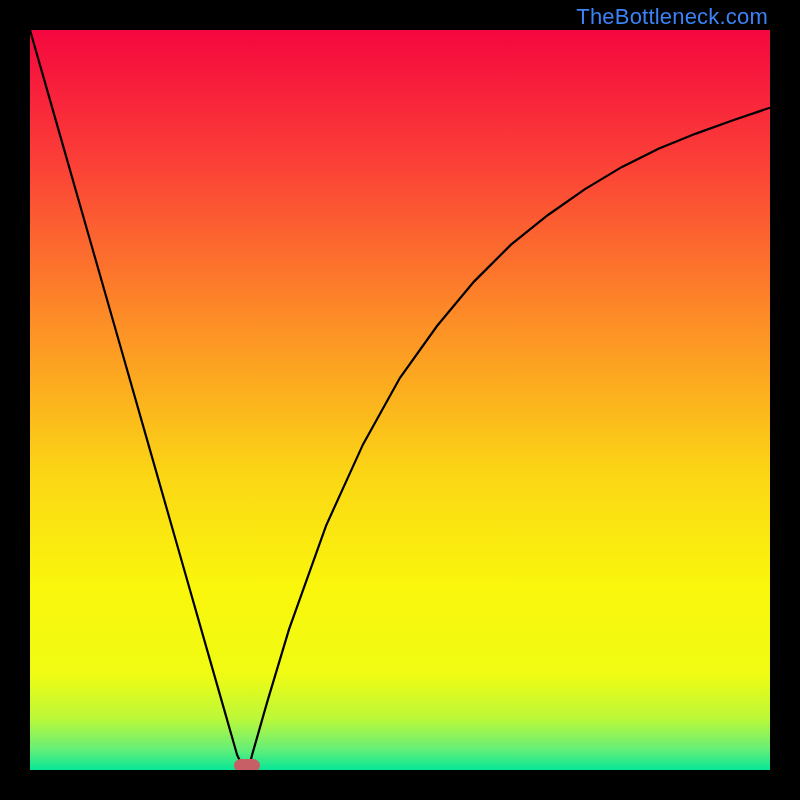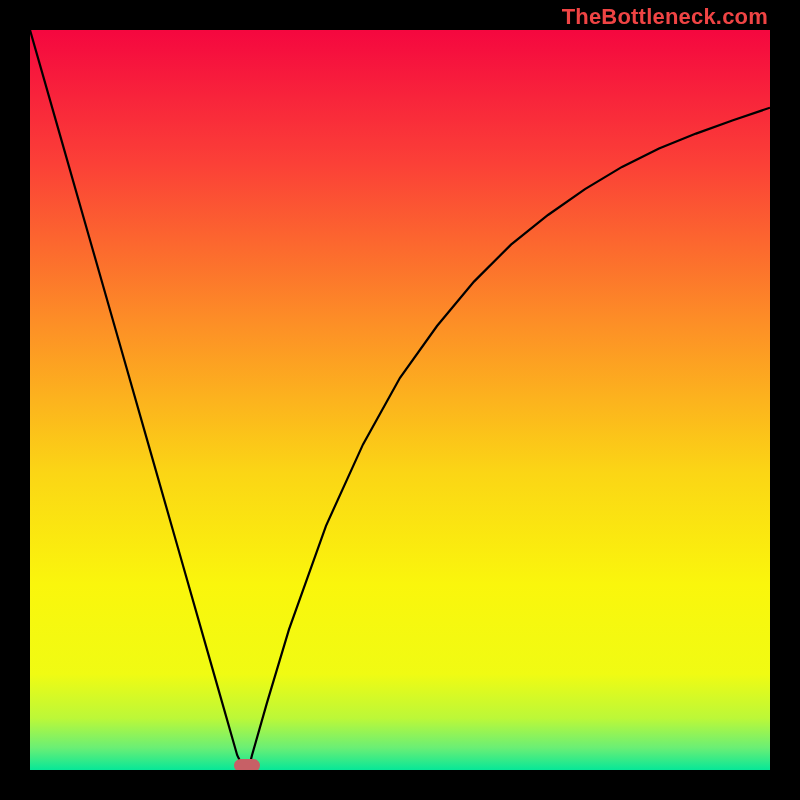--- a/index.html
+++ b/index.html
@@ -32,22 +32,22 @@
     top: 0;
     width: 100%;
     height: 100%;
   }
   .watermark {
     position: absolute;
     top: 4px;
     right: 32px;
     font-family: Arial, Helvetica, sans-serif;
     font-size: 22px;
-    font-weight: 700;
-    color: #ef4444;
+    font-weight: 400;
+    color: #3b82f6;
     letter-spacing: 0.2px;
   }
   .marker {
     position: absolute;
     width: 26px;
     height: 13px;
     border-radius: 7px;
   }
 </style>
 </head>

